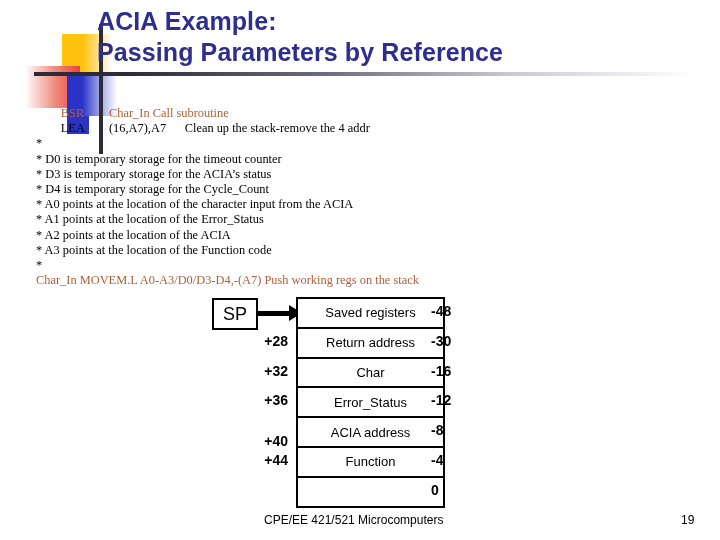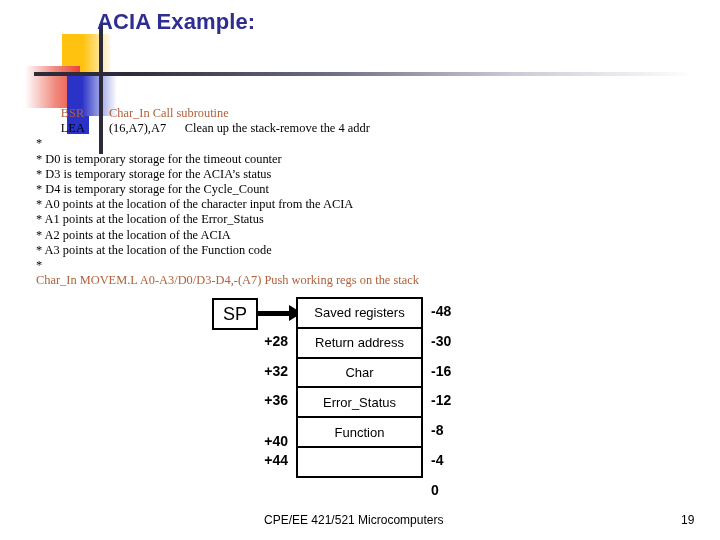--- a/index.html
+++ b/index.html
@@ -15,38 +15,38 @@
   .sq-red{left:5px;top:42px;width:55px;height:42px;
     background:linear-gradient(to left,#ED4337 0%,#f08a7e 45%,#ffffff 100%);}
   .sq-blue{left:47px;top:52px;width:50px;height:40px;
     background:linear-gradient(to right,#2A32C8 0%,#2A32C8 30%,#8d93e0 60%,#ffffff 100%);}
   .sq-blue2{left:47px;top:92px;width:22px;height:18px;background:#2A32C8;}
   #v-line{position:absolute;left:79px;top:0px;width:4px;height:130px;background:#2b2b3a;}
   #h-line{position:absolute;left:34px;top:72px;height:4px;width:660px;
     background:linear-gradient(to right,#2b2b3a 0%,#2b2b3a 14%,#6e6e82 45%,#c9c9d4 72%,#ffffff 100%);}
   
   #slide-title{position:absolute;left:97px;top:6px;width:610px;
-    color:#2D2E8F;font-size:22px;font-weight:bold;line-height:31px;letter-spacing:.1px;}
+    color:#2D2E8F;font-size:25px;font-weight:bold;line-height:31px;letter-spacing:.1px;}
   #slide-title .tl{display:block;white-space:pre;}
   
   #code-block{position:absolute;left:36px;top:106px;width:684px;
     font-family:Liberation Serif, serif;
     font-size:12.4px;line-height:15.2px;white-space:pre;}
   .code-line{white-space:pre;display:block;color:#000000;}
   .code-line.accent{color:#B0603A;}
   
   #stack-diagram{position:absolute;left:205px;top:292px;width:300px;height:225px;}
   #sp-box{position:absolute;left:7px;top:6px;width:46px;height:32px;
     border:2.5px solid #000;box-sizing:border-box;
     display:flex;align-items:center;justify-content:center;
     font-size:18px;color:#000;background:#fff;}
   #sp-arrow{position:absolute;left:53px;top:19px;width:42px;height:5px;background:#000;}
   #sp-arrow::after{content:"";position:absolute;right:-2px;top:-6px;
     border-left:13px solid #000;border-top:8.5px solid transparent;border-bottom:8.5px solid transparent;}
-  #stack-table{position:absolute;left:91px;top:5px;width:127px;
+  #stack-table{position:absolute;left:91px;top:5px;width:149px;
     border:2.5px solid #000;border-bottom:none;box-sizing:border-box;background:#fff;}
   .srow{height:29.8px;border-bottom:2.5px solid #000;box-sizing:border-box;
     display:flex;align-items:center;justify-content:center;
     font-size:13px;color:#000;}
   .left-off{position:absolute;right:217px;width:74px;text-align:right;
     font-size:14px;font-weight:bold;color:#000;}
   .right-off{position:absolute;left:226px;width:60px;text-align:left;
     font-size:14px;font-weight:bold;color:#000;}
   
   #footer-text{position:absolute;left:264px;top:513px;font-size:12px;color:#000;}
@@ -59,20 +59,21 @@
   <div class="sq sq-yellow"></div>
   <div class="sq sq-red"></div>
   <div class="sq sq-blue"></div>
   <div class="sq sq-blue2"></div>
   <div id="v-line"></div>
 </div>
 <div id="h-line"></div>
 
 <div id="slide-title">
   <span class="tl">ACIA Example:</span>
+  <span class="tl">Passing Parameters by Reference</span>
 </div>
 
 <div id="code-block"><span class="code-line accent">        BSR        Char_In Call subroutine</span><span class="code-line">        LEA        (16,A7),A7      Clean up the stack-remove the 4 addr</span><span class="code-line">*</span><span class="code-line">* D0 is temporary storage for the timeout counter</span><span class="code-line">* D3 is temporary storage for the ACIA’s status</span><span class="code-line">* D4 is temporary storage for the Cycle_Count</span><span class="code-line">* A0 points at the location of the character input from the ACIA</span><span class="code-line">* A1 points at the location of the Error_Status</span><span class="code-line">* A2 points at the location of the ACIA</span><span class="code-line">* A3 points at the location of the Function code</span><span class="code-line">*</span><span class="code-line accent">Char_In MOVEM.L A0-A3/D0/D3-D4,-(A7) Push working regs on the stack</span></div>
 
 <div id="stack-diagram">
   <div id="sp-box">
     <span>SP</span>
   </div>
   <div id="sp-arrow"></div>
   <div id="stack-table">
@@ -80,20 +81,23 @@
         <span>Saved registers</span>
       </div>
       <div class="srow">
         <span>Return address</span>
       </div>
       <div class="srow">
         <span>Char</span>
       </div>
       <div class="srow">
         <span>Error_Status</span>
+      </div>
+      <div class="srow">
+        <span>ACIA address</span>
       </div>
       <div class="srow">
         <span>Function</span>
       </div>
       <div class="srow">
         <span></span>
       </div>
     </div>
 <div class="right-off" style="top: 10.9px;">-48</div>
     <div class="left-off" style="top: 40.7px;">+28</div>

